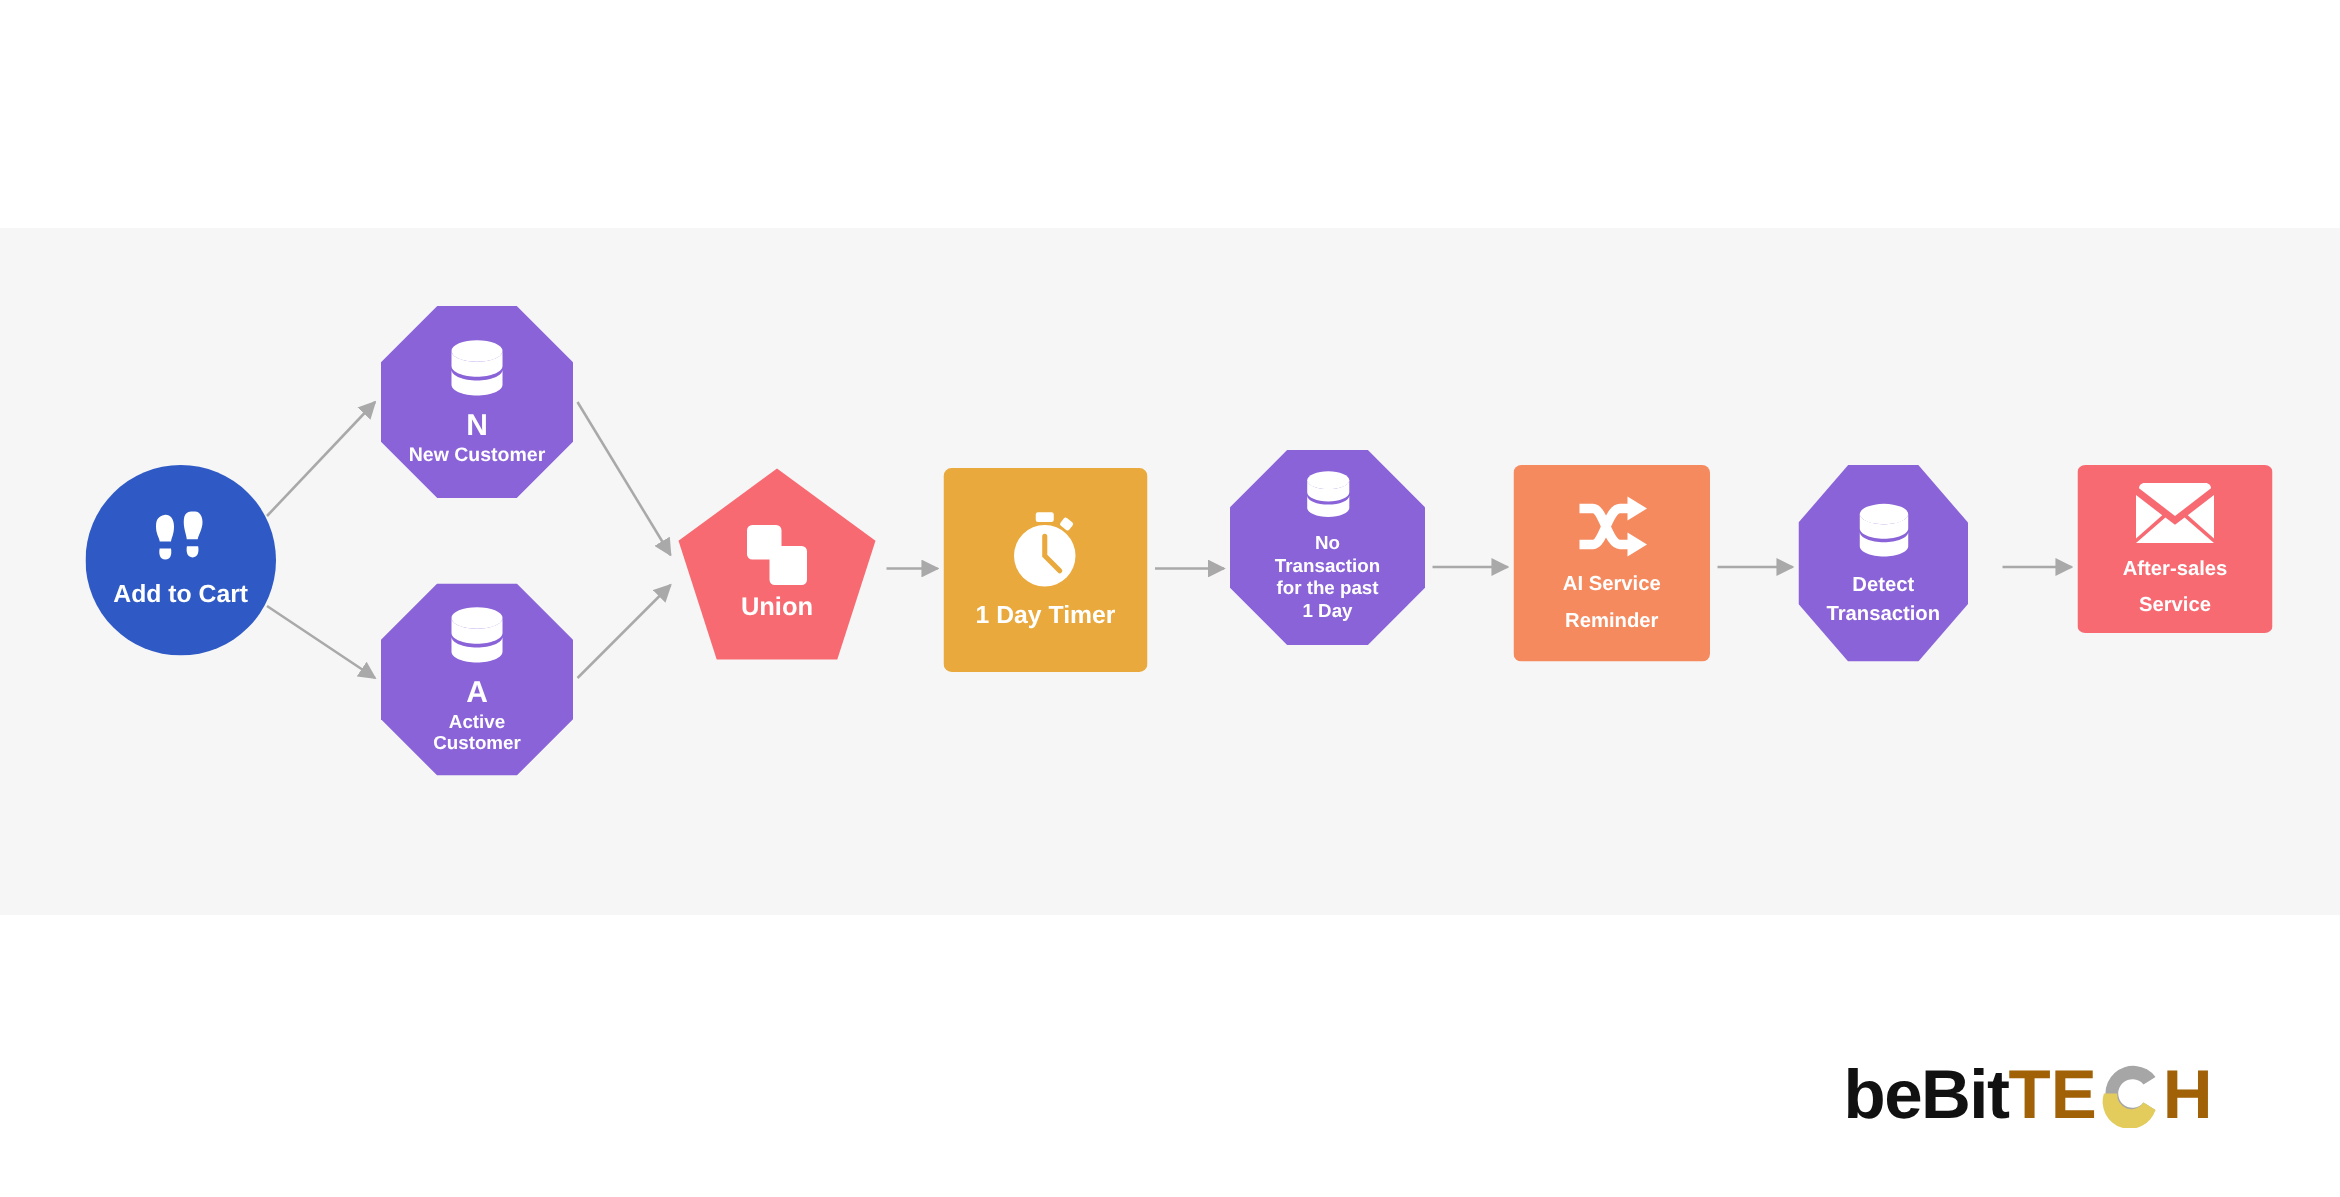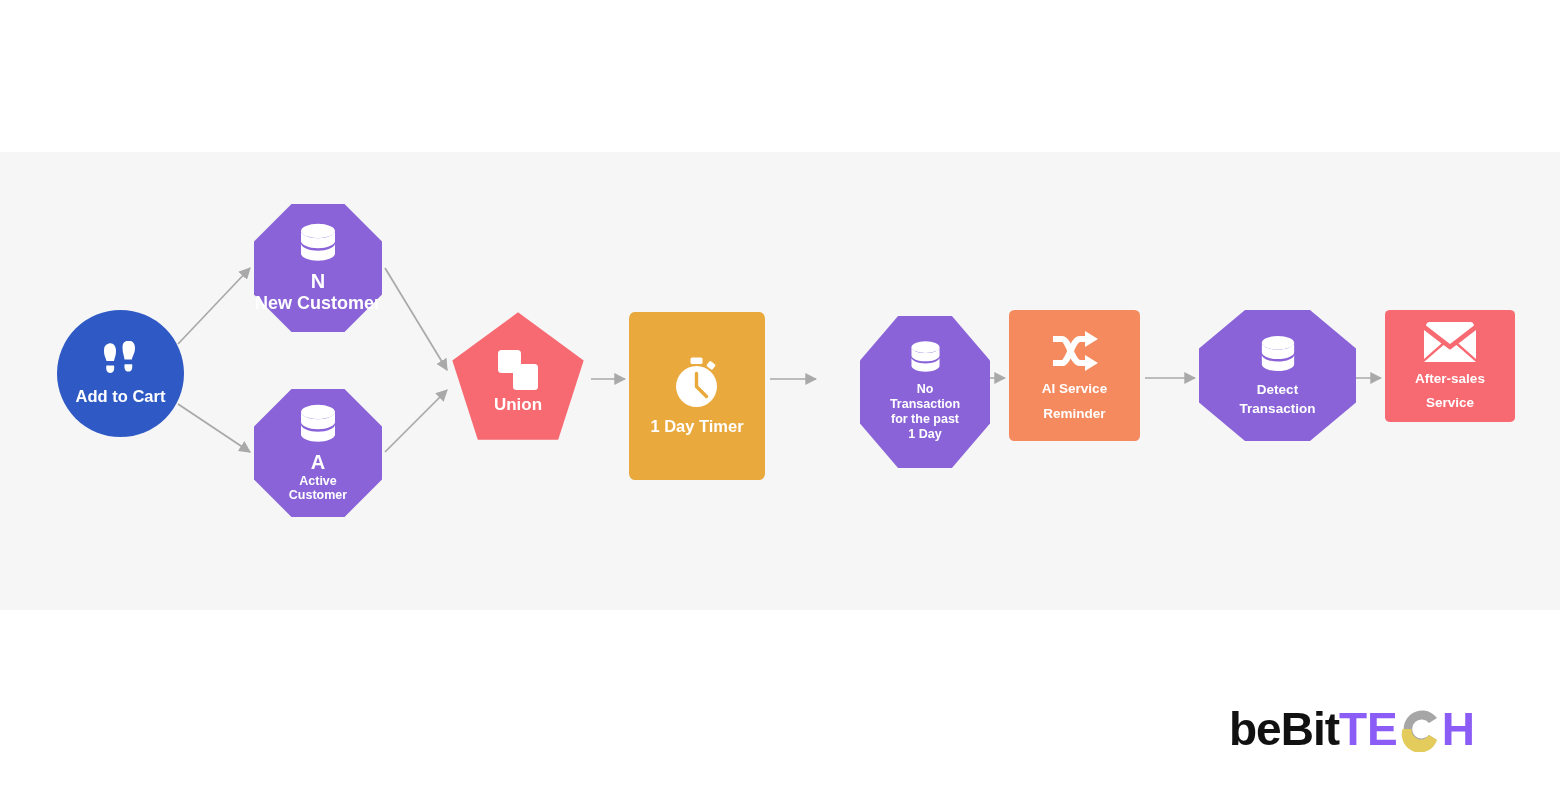--- a/index.html
+++ b/index.html
@@ -19,42 +19,42 @@
     position:relative;z-index:3;pointer-events:none;
   }
   .icon{position:relative;z-index:3;display:block;}
   .shape{position:absolute;left:0;top:0;width:100%;height:100%;z-index:1;}
 
   
   #n-addtocart{left:57px;top:310px;width:127px;height:127px;}
   #n-addtocart .lbl{font-size:16.5px;margin-top:4px;}
   #n-newcustomer{left:254px;top:204px;width:128px;height:128px;}
   #n-newcustomer .big{font-size:20px;line-height:1;margin-top:2px;}
-  #n-newcustomer .sub{font-size:18px;margin-top:2px;}
+  #n-newcustomer .sub{font-size:13px;margin-top:2px;}
   #n-activecustomer{left:254px;top:389px;width:128px;height:128px;}
   #n-activecustomer .big{font-size:20px;line-height:1;margin-top:2px;}
   #n-activecustomer .sub{font-size:12.5px;margin-top:2px;}
   #n-union{left:451px;top:311px;width:134px;height:134px;align-items:center;}
   #n-union .lbl{font-size:17px;margin-top:3px;}
-  #n-timer{left:629px;top:312px;width:136px;height:168px;}
+  #n-timer{left:629px;top:312px;width:136px;height:136px;}
   #n-timer .lbl{font-size:16.5px;margin-top:8px;}
-  #n-notransaction{left:820px;top:316px;width:130px;height:152px;margin-left:40px;}
+  #n-notransaction{left:820px;top:300px;width:130px;height:130px;}
   #n-notransaction .lbl{font-size:12.5px;margin-top:1px;}
   #n-aidelivery{left:1009px;top:310px;width:131px;height:131px;}
   #n-aidelivery .lbl{font-size:13.5px;margin-top:9px;}
-  #n-detect{left:1199px;top:310px;width:157px;height:131px;}
+  #n-detect{left:1199px;top:310px;width:113px;height:131px;}
   #n-detect .lbl{font-size:13.5px;margin-top:3px;}
   #n-aftersales{left:1385px;top:310px;width:130px;height:112px;}
   #n-aftersales .lbl{font-size:13.5px;margin-top:9px;}
 
   
   #logo{position:absolute;left:1229px;top:702px;height:54px;display:flex;align-items:center;text-align:center;}
   #logo .wordmark{font-size:46px;font-weight:bold;letter-spacing:-1px;line-height:1;}
   #logo .part-a{color:#111111;}
-  #logo .part-b{color:#8b5cf6;letter-spacing:0px;}
+  #logo .part-b{color:#a16207;letter-spacing:0px;}
   #logo svg{display:block;}
 </style>
 </head>
 <body>
 
 <div id="canvas">
 
   <div id="band"></div>
 
   <svg id="edges" viewBox="0 0 1560 798">

